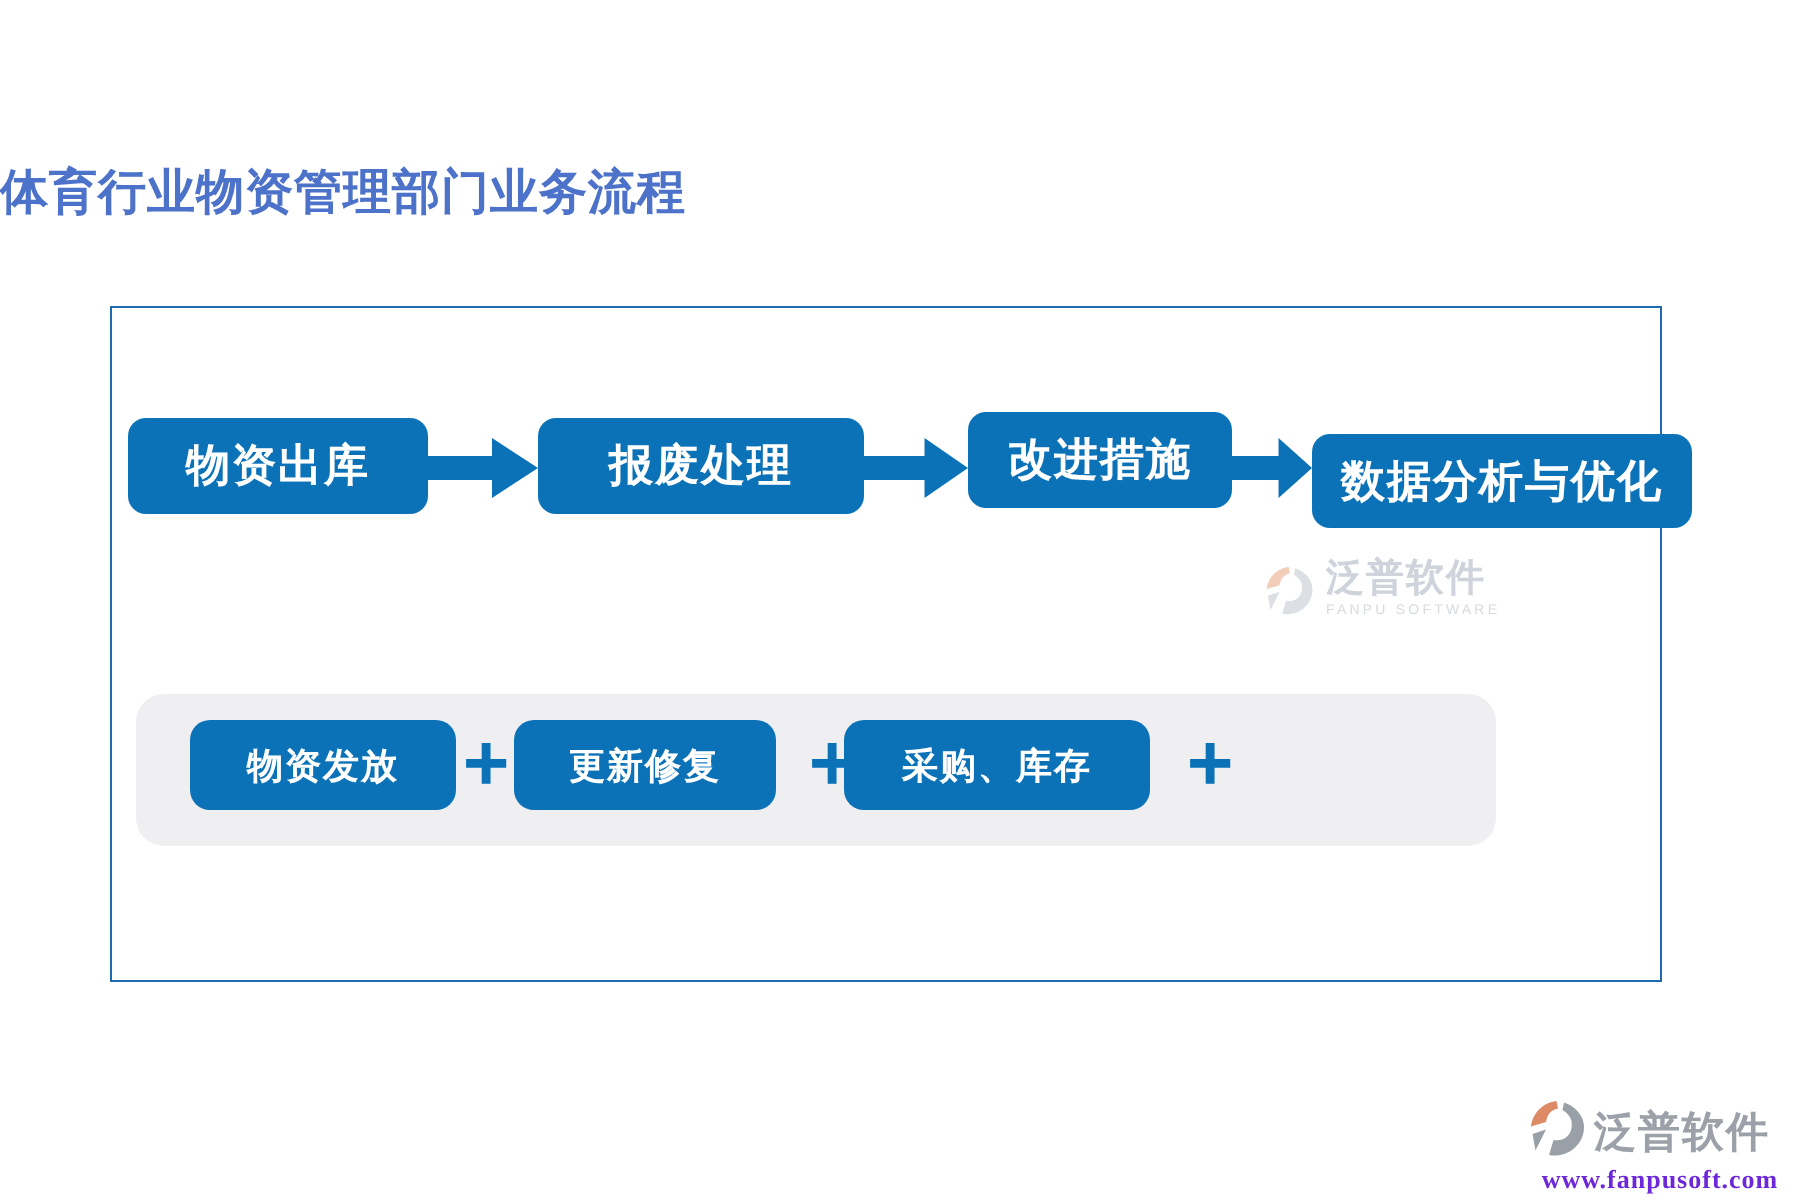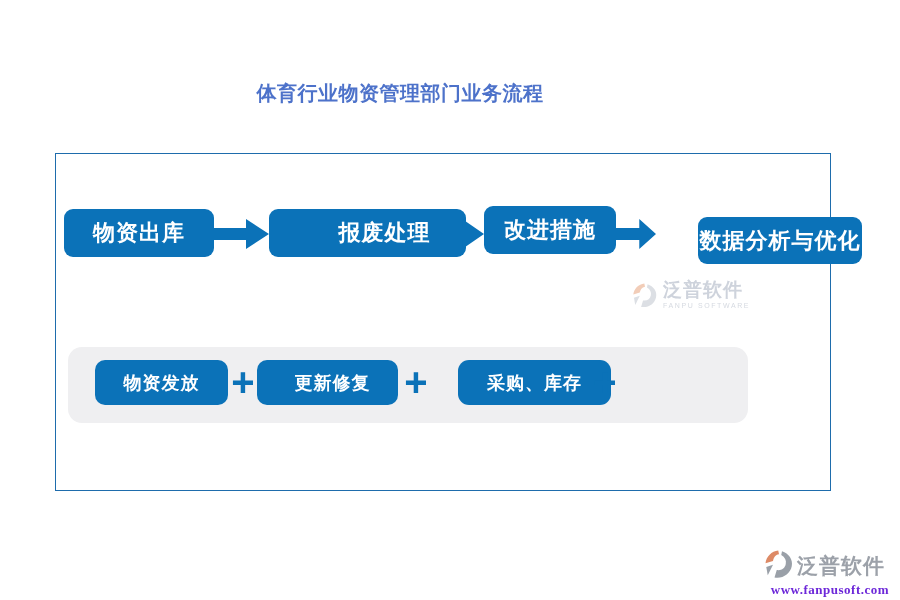--- a/index.html
+++ b/index.html
@@ -1,34 +1,34 @@
 <!DOCTYPE html>
 <html><head>
 <meta charset="utf-8">
 <style>
   html,body{margin:0;padding:0;background:#fff;}
   .canvas{position:relative;width:900px;height:600px;background:#fff;overflow:hidden;
           font-family:"Liberation Serif","DejaVu Serif",serif;}
 
   
-  .title{position:absolute;left:0;top:80px;width:800px;text-align:center;
-         font-size:20px;font-weight:bold;color:#4d72ca;letter-spacing:0.5px;}
+  .title{position:absolute;left:0;top:80px;width:800px;text-align:left;
+         font-size:24px;font-weight:bold;color:#4d72ca;letter-spacing:0.5px;}
 
   
   .frame{position:absolute;left:55px;top:153px;width:776px;height:338px;
          border:1.5px solid #1e6cac;box-sizing:border-box;}
 
   
   .tbox{position:absolute;background:#0b72b8;border-radius:9px;color:#ffffff;
         font-weight:bold;font-size:22px;letter-spacing:1px;
         display:flex;align-items:center;justify-content:center;}
   .b1{left:8px;  top:55px;width:150px;height:48px;}
-  .b2{left:213px;top:55px;width:163px;height:48px;padding-left:34px;}
+  .b2{left:213px;top:55px;width:163px;height:48px;}
   .b3{left:428px;top:52px;width:132px;height:48px;}
-  .b4{left:600px;top:63px;width:164px;height:47px;margin-left:42px;}
+  .b4{left:600px;top:63px;width:190px;height:47px;}
 
   .arrow{position:absolute;top:64px;height:32px;}
   .arrow path{fill:#0b72b8;}
   .a1{left:158px;width:55px;}
   .a2{left:376px;width:52px;}
   .a3{left:560px;width:40px;}
 
   
   .wm{position:absolute;left:576px;top:126px;display:flex;align-items:flex-start;gap:5px;}
   .wm-icon{width:26px;height:29px;margin-top:2px;}
@@ -37,22 +37,22 @@
   .wm-sub{font-family:"Liberation Sans","DejaVu Sans",sans-serif;font-size:7px;
           color:#d6dae1;letter-spacing:1.6px;margin-top:2px;}
 
   
   .group{position:absolute;left:12px;top:193px;width:680px;height:76px;
          background:#efeff1;border-radius:14px;}
   .gbox{position:absolute;top:13px;height:45px;background:#0b72b8;border-radius:10px;
         color:#fff;font-weight:bold;font-size:18px;letter-spacing:1px;
         display:flex;align-items:center;justify-content:center;}
   .g1{left:27px; width:133px;}
-  .g2{left:189px;width:131px;padding-left:10px;}
-  .g3{left:390px;width:153px;border-radius:11px;}
+  .g2{left:189px;width:131px;}
+  .g3{left:354px;width:153px;}
   .g4{left:552px;width:133px;}
   .plus{position:absolute;top:11px;width:30px;height:48px;line-height:48px;text-align:center;
         color:#0b72b8;font-family:"Liberation Sans","DejaVu Sans",sans-serif;
         font-size:40px;font-weight:900;}
   .p1{left:160px;} .p2{left:333px;} .p3{left:522px;}
 
   
   .footer{position:absolute;left:764px;top:549px;width:132px;}
   .f-row{display:flex;align-items:center;gap:3px;}
   .f-icon{width:30px;height:33px;}

